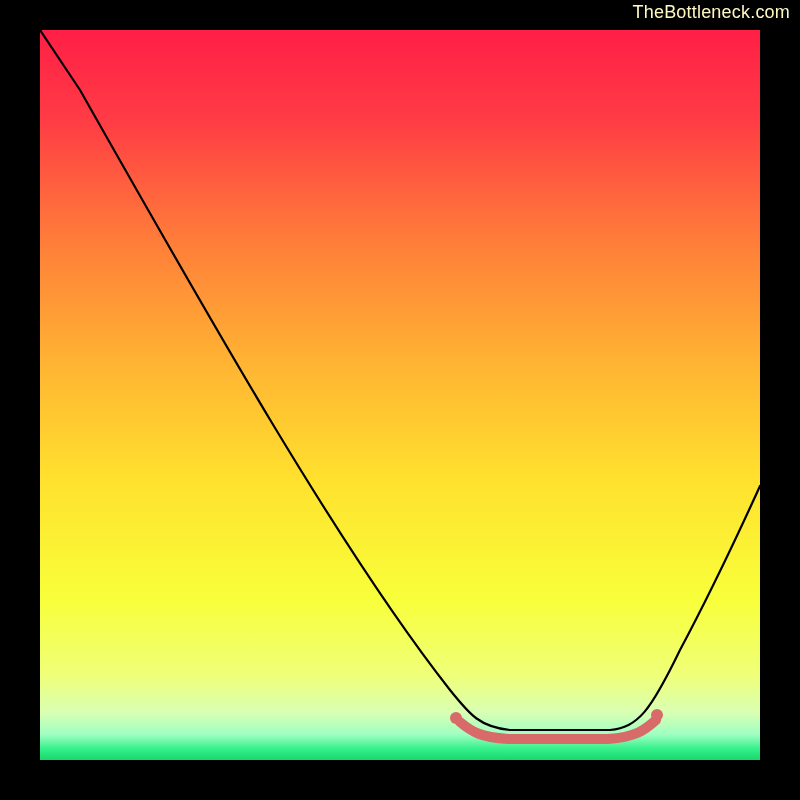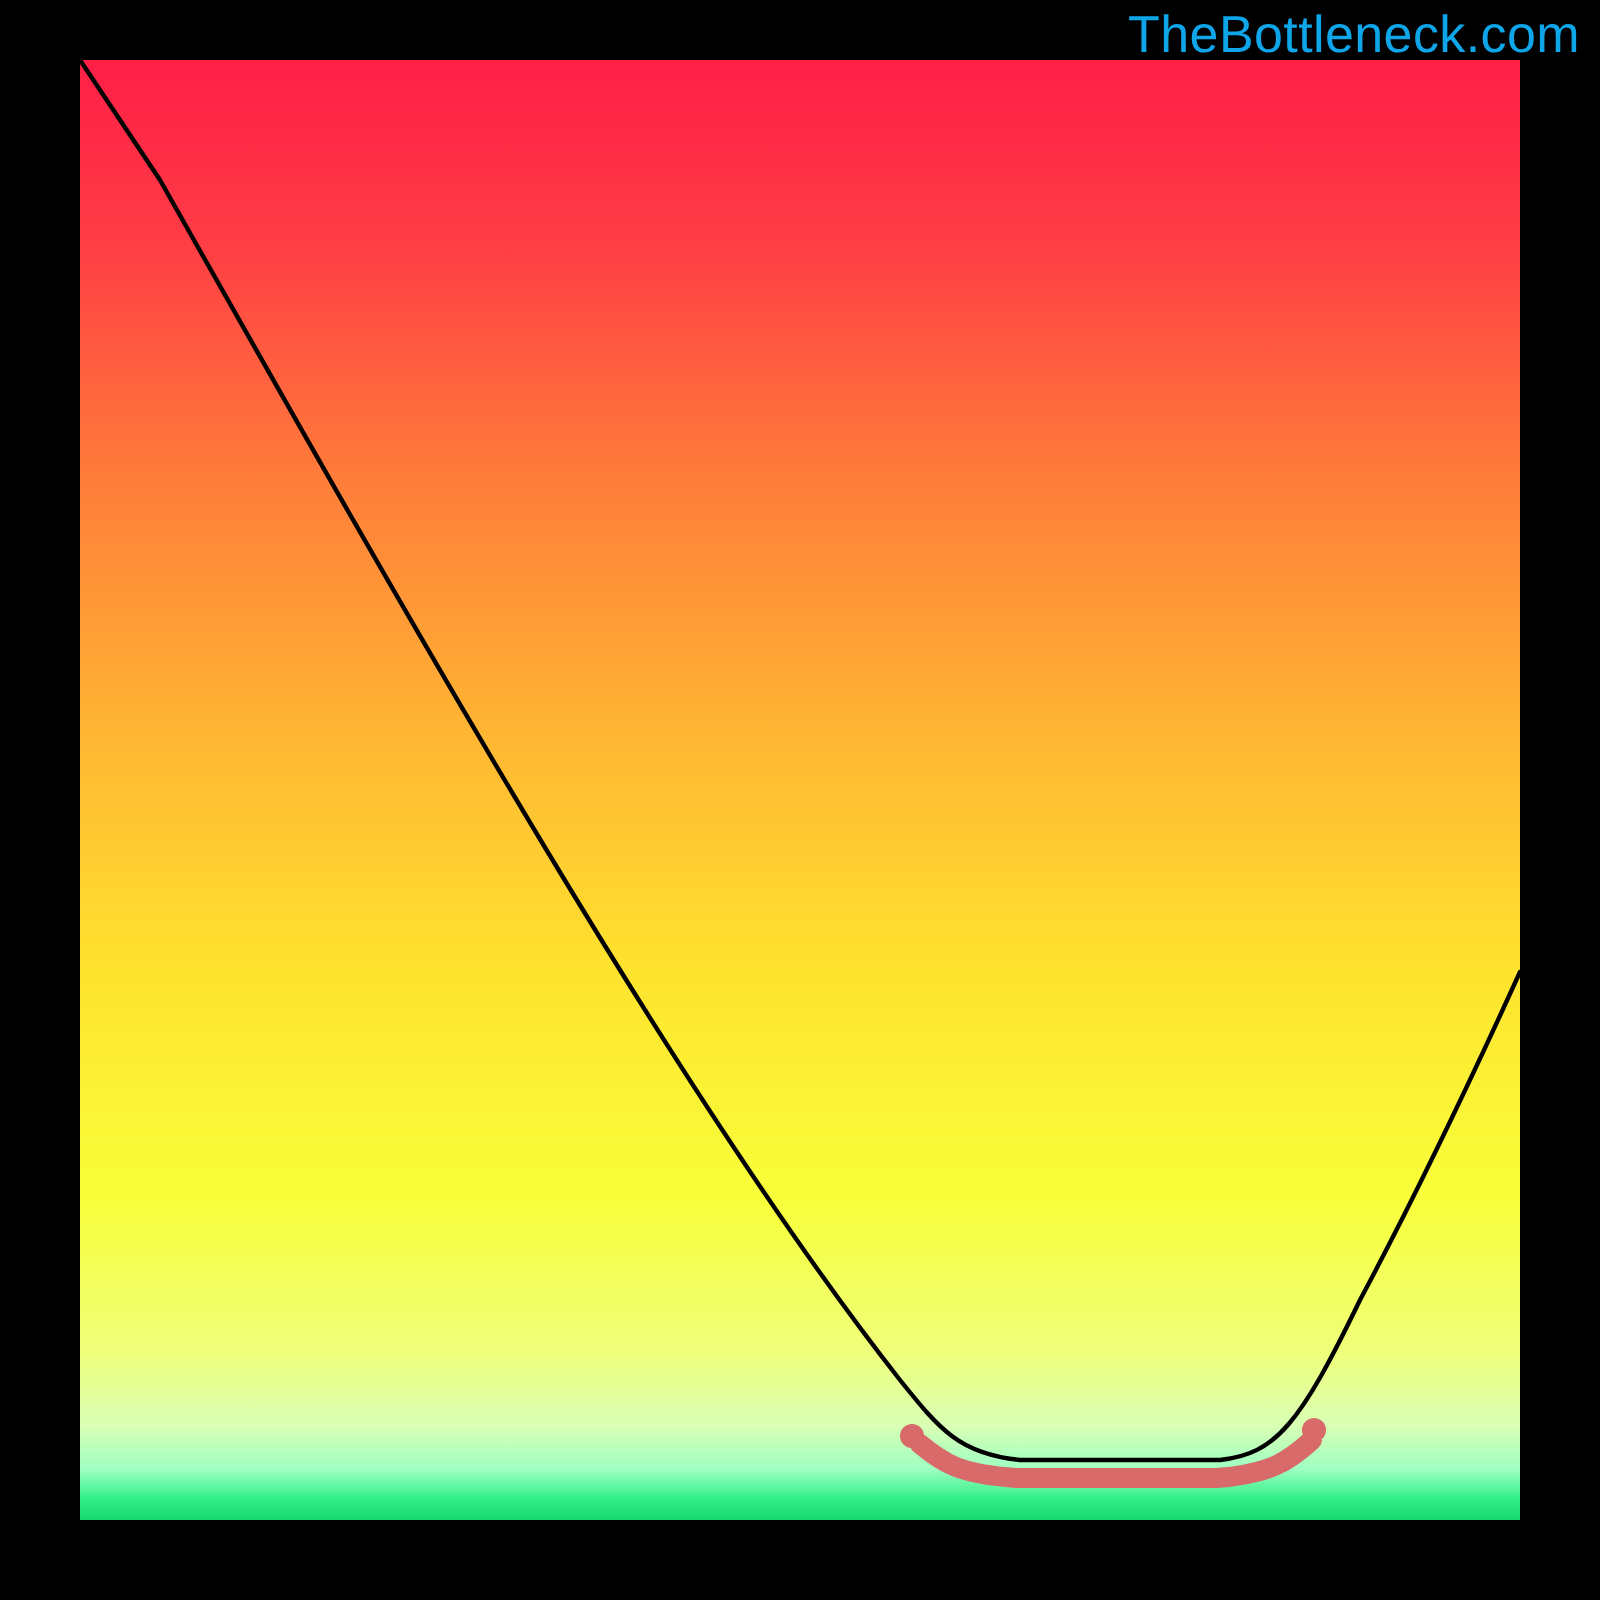--- a/index.html
+++ b/index.html
@@ -16,22 +16,22 @@
     left: 0;
     top: 0;
     width: 800px;
     height: 800px;
     background: #000;
   }
   .watermark {
     position: absolute;
     top: 2px;
     right: 10px;
-    color: #0ea5e9;
-    font-size: 26px;
+    color: #fef9c3;
+    font-size: 18px;
     font-weight: 500;
     letter-spacing: 0.2px;
     user-select: none;
   }
   .plot {
     position: absolute;
     left: 40px;
     top: 30px;
     width: 720px;
     height: 730px;

